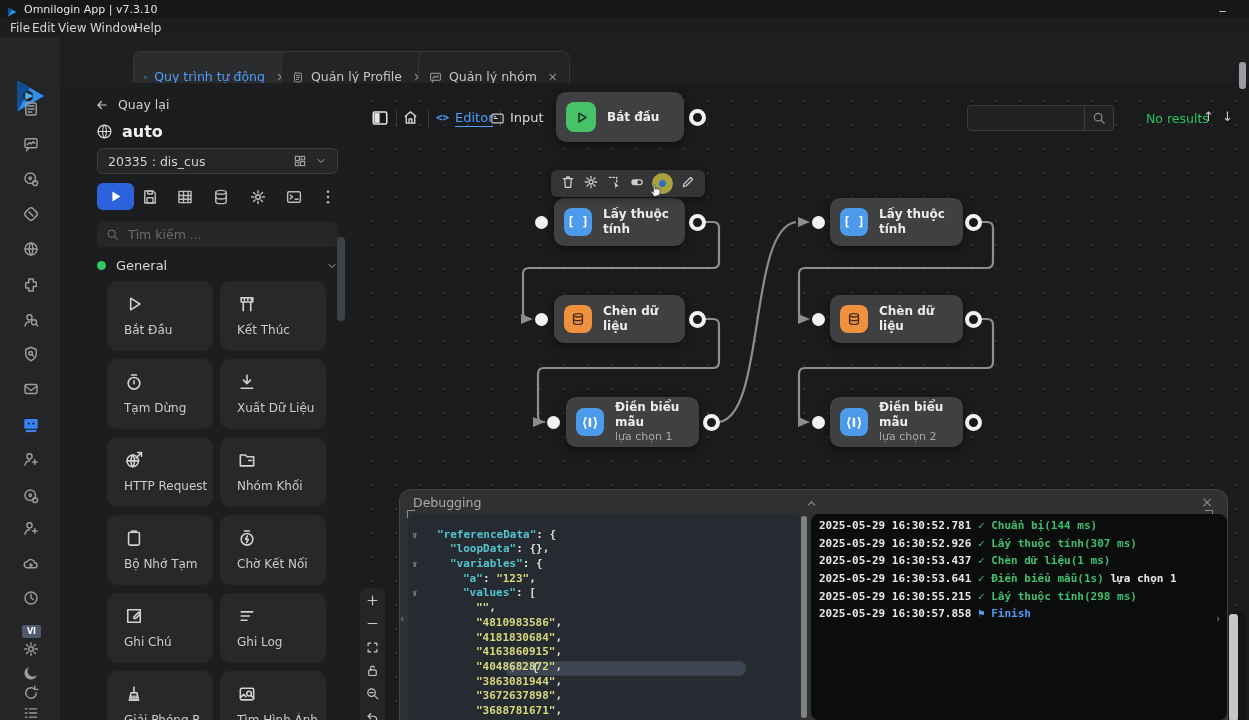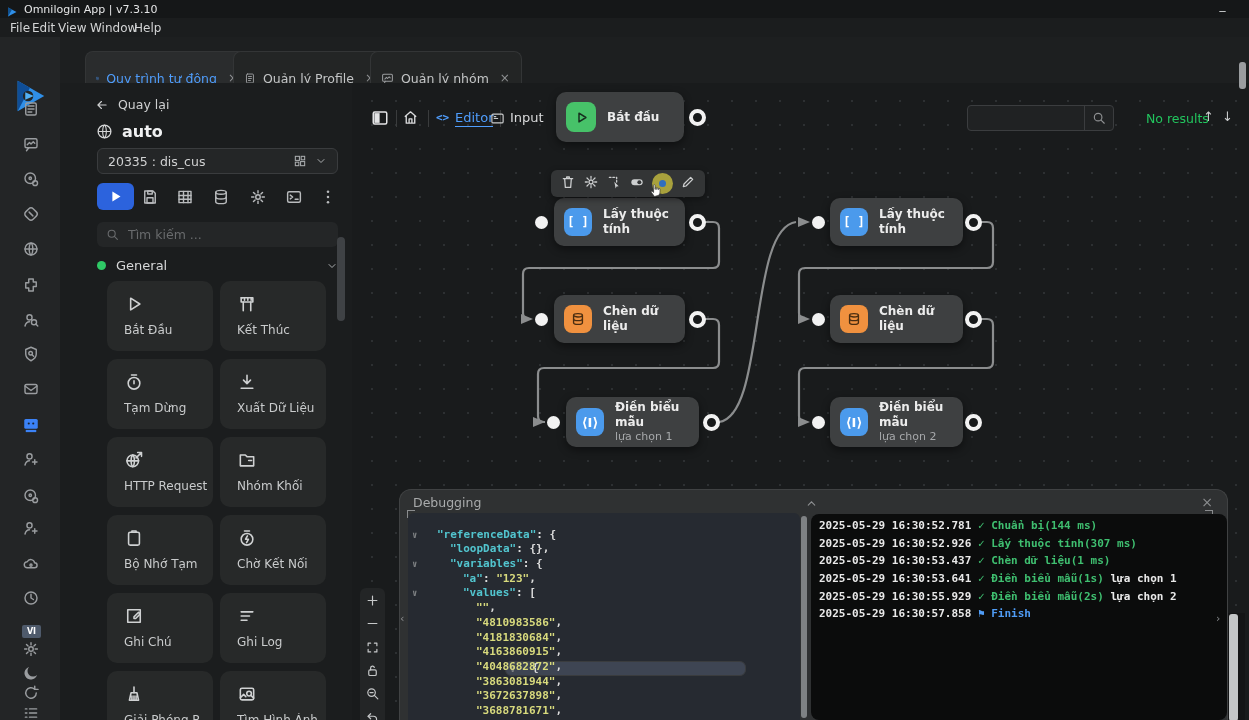--- a/index.html
+++ b/index.html
@@ -20,21 +20,21 @@
   
   .rail{position:absolute;left:0;top:37px;width:60px;height:683px;background:#232526;}
   .biglogo{position:absolute;left:11px;top:40px;width:38px;height:38px;}
   .rail-ic{position:absolute;left:22px;width:18px;height:18px;}
   .vi-badge{position:absolute;left:22px;width:19px;height:13px;background:#4e5a6b;border-radius:2px;
             color:#fff;font-size:8px;font-weight:bold;text-align:center;line-height:13px;}
 
   
   .tabstrip{position:absolute;left:60px;top:37px;width:1189px;height:46px;background:#1d1f20;}
   .tab{position:absolute;top:14px;height:32px;border-radius:8px 8px 0 0;background:#232525;
-       border:1px solid #333536;border-bottom:none;display:flex;align-items:center;padding:10px 10px;gap:7px;}
+       border:1px solid #333536;border-bottom:none;display:flex;align-items:flex-end;padding:0 10px;gap:7px;margin-left:48px;}
   .tab.active{background:#2a2c2d;}
   .tab .lbl{font-size:12.5px;color:#c3c5c6;white-space:nowrap;}
   .tab.active .lbl{color:#4f9dfc;}
   .tab .x{color:#8f9193;font-size:12px;margin-left:4px;}
 
   
   .leftpanel{position:absolute;left:60px;top:83px;width:292px;height:637px;background:#1b1d1e;}
   .sel{position:absolute;left:97px;top:148px;width:241px;height:26px;background:#242627;border:1px solid #3a3c3e;
        border-radius:6px;box-sizing:border-box;display:flex;align-items:center;padding:0 10px;gap:8px;}
   .sel .v{font-size:12.5px;color:#d0d1d2;flex:1;}
@@ -698,21 +698,21 @@
       </div>
     <div class="scrollbar" style="left:401px;top:26px;width:6px;height:202px;opacity:.75;"></div>
     <span class="abs" style="left:0px;top:122px;font-size:11px;color:#8b8d8f;">‹</span>
 
     <div class="logarea" id="logarea">
         <div style="height: 3px;"></div>
         <div class="lrow"><span class="lg-t">2025-05-29 16:30:52.781 </span><span class="lg-g">✓ </span><span class="lg-g">Chuẩn bị(144 ms)</span></div>
         <div class="lrow"><span class="lg-t">2025-05-29 16:30:52.926 </span><span class="lg-g">✓ </span><span class="lg-g">Lấy thuộc tính(307 ms)</span></div>
         <div class="lrow"><span class="lg-t">2025-05-29 16:30:53.437 </span><span class="lg-g">✓ </span><span class="lg-g">Chèn dữ liệu(1 ms)</span></div>
         <div class="lrow"><span class="lg-t">2025-05-29 16:30:53.641 </span><span class="lg-g">✓ </span><span class="lg-g">Điền biểu mẫu(1s)</span><span class="lg-w"> lựa chọn 1</span></div>
-        <div class="lrow"><span class="lg-t">2025-05-29 16:30:55.929 </span><span class="lg-g">✓ </span><span class="lg-g">Điền biểu mẫu(2s)</span><span class="lg-w"> lựa chọn 2</span></div>
+        <div class="lrow"><span class="lg-t">2025-05-29 16:30:55.215 </span><span class="lg-g">✓ </span><span class="lg-g">Lấy thuộc tính(298 ms)</span></div>
         <div class="lrow"><span class="lg-t">2025-05-29 16:30:57.858 </span><span class="lg-b">⚑ </span><span class="lg-b">Finish</span></div>
       </div>
     <span class="abs" style="left:816px;top:122px;font-size:11px;color:#85878a;">›</span>
     <div class="abs" style="left:828px;top:123px;width:17px;height:108px;background:#141516;"></div>
     <div class="scrollbar" style="left:829px;top:124px;width:9px;height:107px;background:#c4c6c7;"></div>
   </div>
 
 </div>
 
 </body></html>

